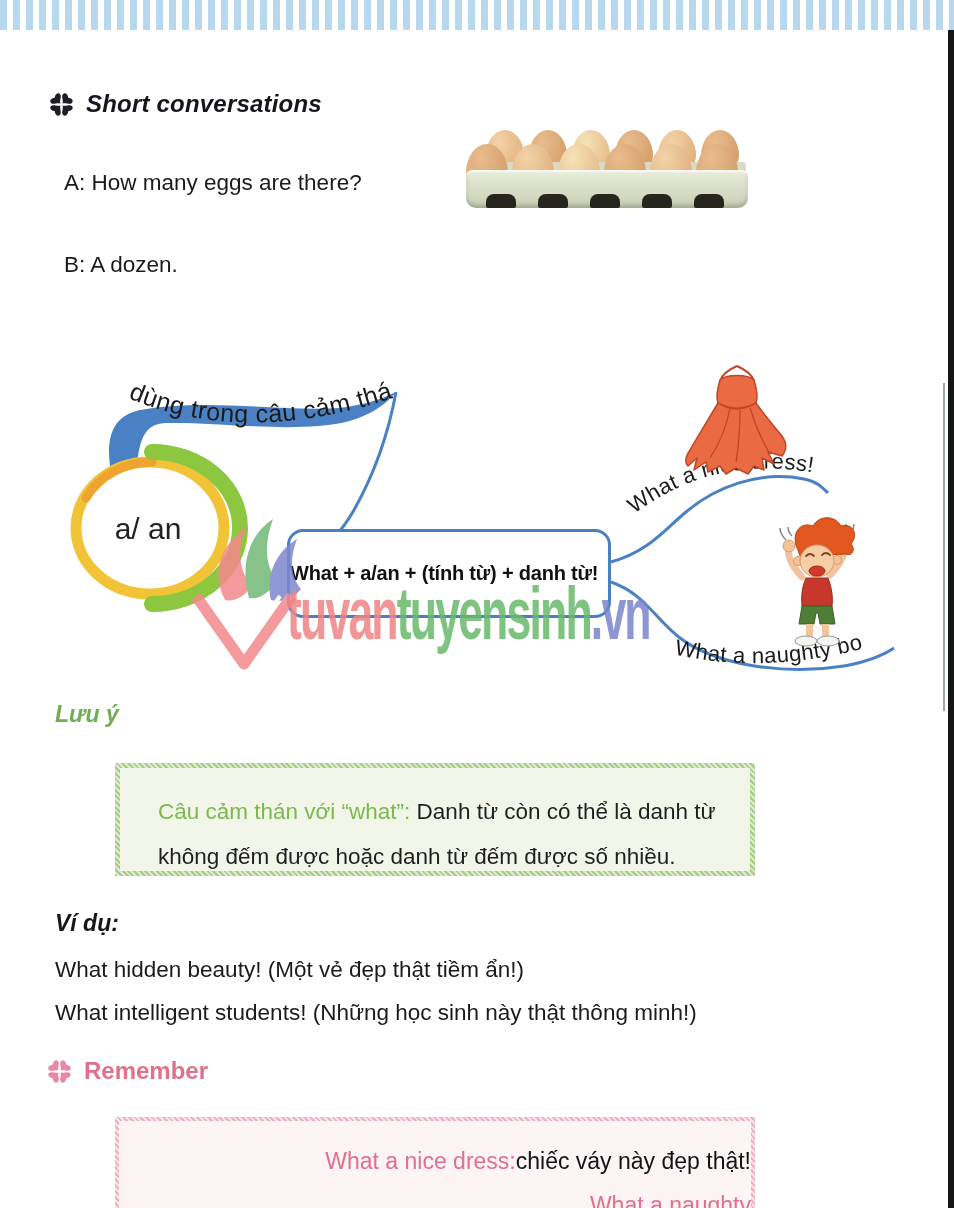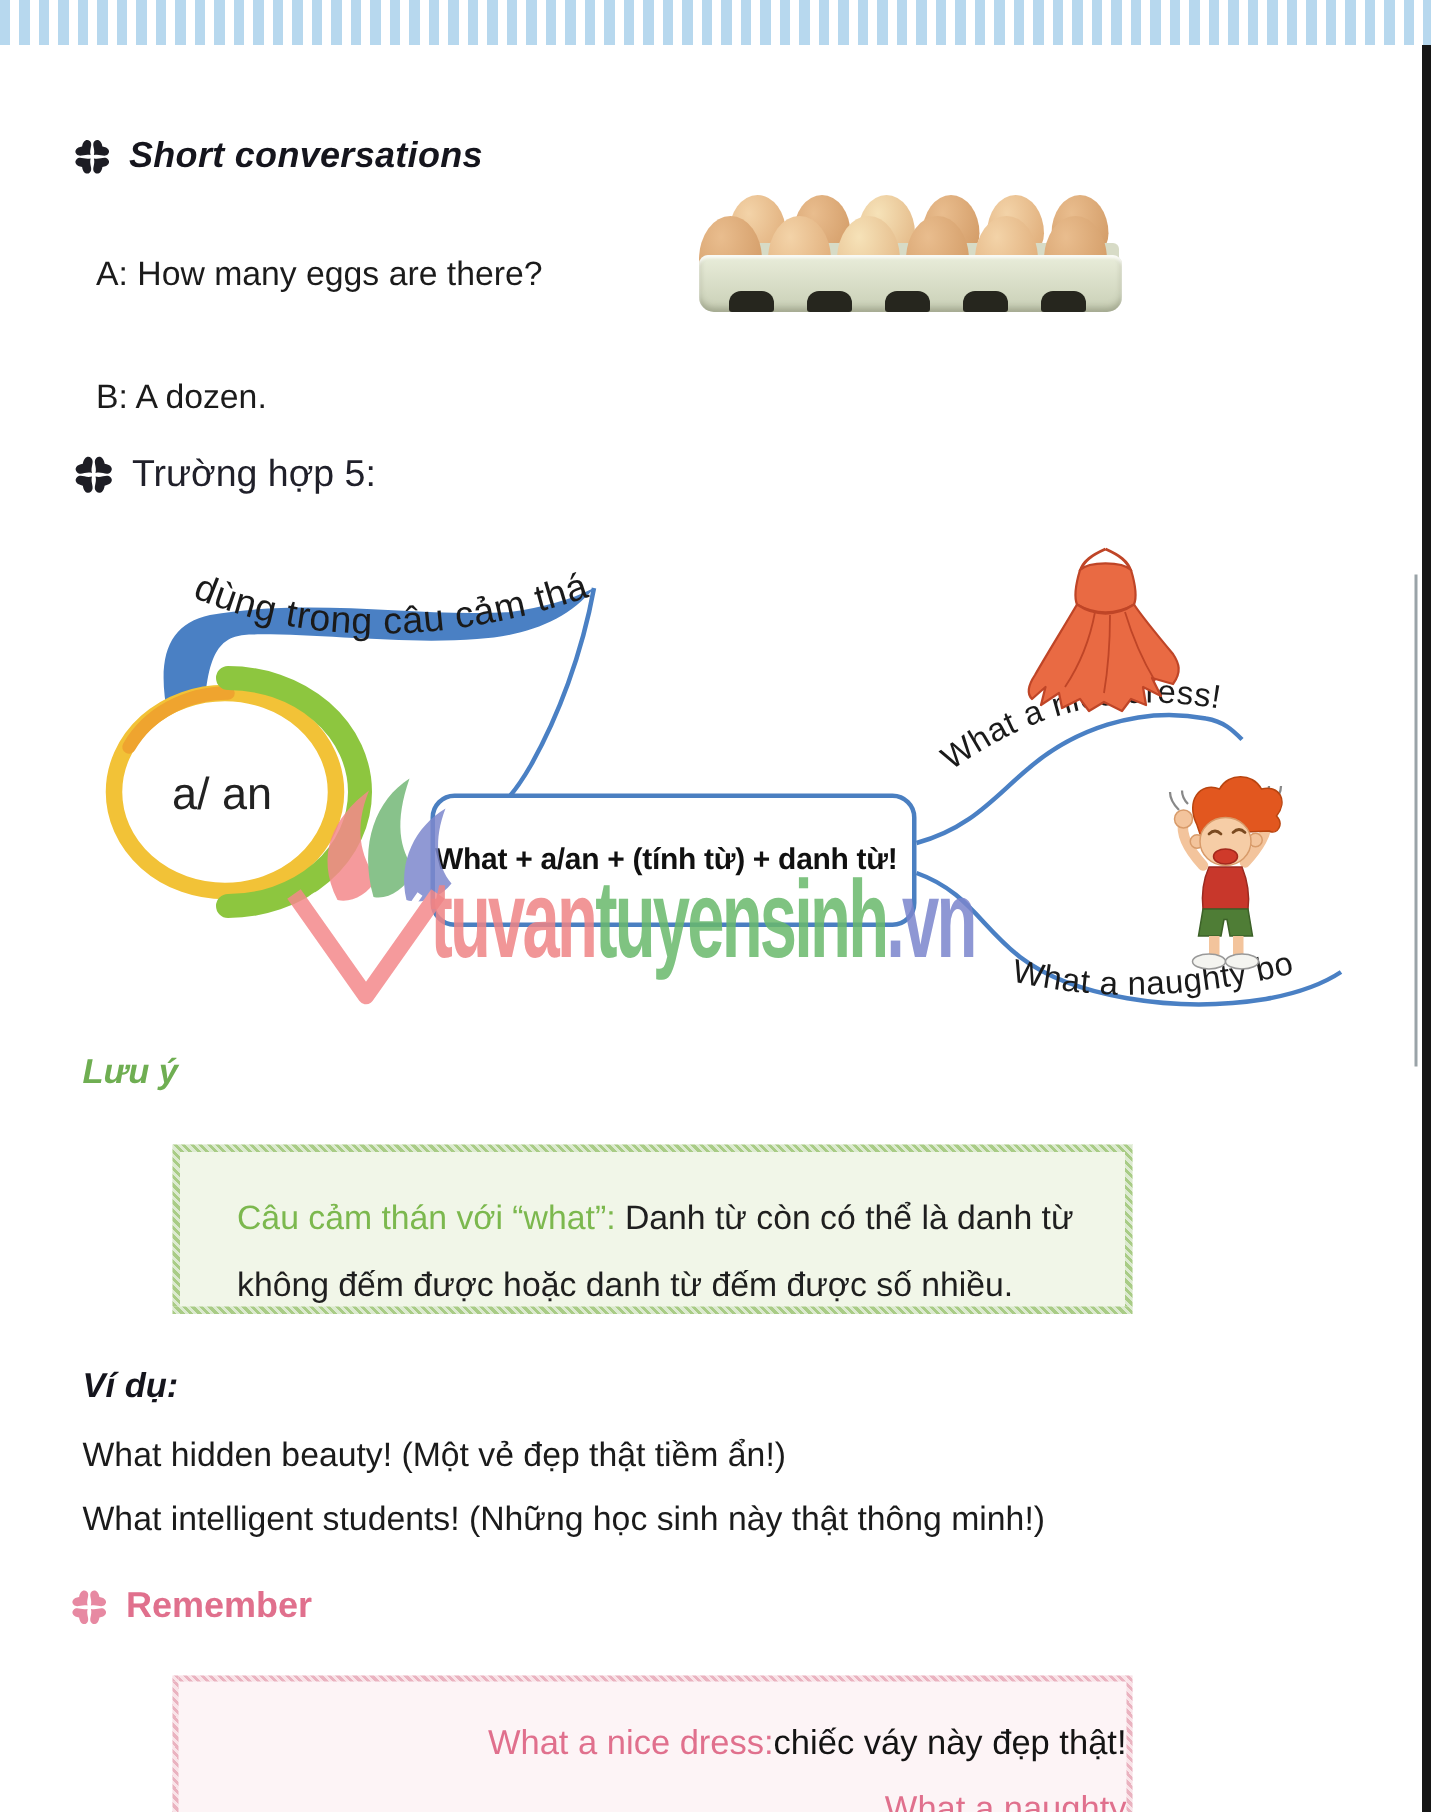--- a/index.html
+++ b/index.html
@@ -115,31 +115,20 @@
     <div class="egg front c2" style="left:230px;"></div>
     <div class="carton-front">
       <div class="notch" style="left:20px;"></div>
       <div class="notch" style="left:72px;"></div>
       <div class="notch" style="left:124px;"></div>
       <div class="notch" style="left:176px;"></div>
       <div class="notch" style="left:228px;"></div>
     </div>
   </div>
 
-  <div class="h-row" style="left:48px;top:302px;">
-    <svg class="ico" width="29" height="29" viewBox="-13 -13 26 26">
-      <g transform="rotate(45)" fill="#1d1d24">
-        <path d="M0,-1.5 C-2,-5 -6,-5 -6,-8.2 C-6,-10.8 -3,-11.6 0,-9.2 C3,-11.6 6,-10.8 6,-8.2 C6,-5 2,-5 0,-1.5 Z"></path>
-        <path transform="rotate(90)" d="M0,-1.5 C-2,-5 -6,-5 -6,-8.2 C-6,-10.8 -3,-11.6 0,-9.2 C3,-11.6 6,-10.8 6,-8.2 C6,-5 2,-5 0,-1.5 Z"></path>
-        <path transform="rotate(180)" d="M0,-1.5 C-2,-5 -6,-5 -6,-8.2 C-6,-10.8 -3,-11.6 0,-9.2 C3,-11.6 6,-10.8 6,-8.2 C6,-5 2,-5 0,-1.5 Z"></path>
-        <path transform="rotate(270)" d="M0,-1.5 C-2,-5 -6,-5 -6,-8.2 C-6,-10.8 -3,-11.6 0,-9.2 C3,-11.6 6,-10.8 6,-8.2 C6,-5 2,-5 0,-1.5 Z"></path>
-      </g>
-    </svg>
-    <span class="h2-text">Trường hợp 5:</span>
-  </div>
 
   <svg class="mindmap" width="954" height="1208" viewBox="0 0 954 1208">
     <defs>
       <path id="tp-branch" d="M128,398 C208,432 300,430 398,396"></path>
       <path id="tp-dress" d="M634,514 C692,472 748,460 822,474"></path>
       <path id="tp-boy" d="M674,654 C734,668 794,666 866,648"></path>
     </defs>
 
     <path d="M112,478 C104,438 112,416 140,410 C210,398 280,412 340,408 C362,405 380,400 396,392 C378,414 350,424 318,426 C270,430 210,422 166,423 C148,424 138,432 136,478 Z" fill="#4a80c4"></path>
 

